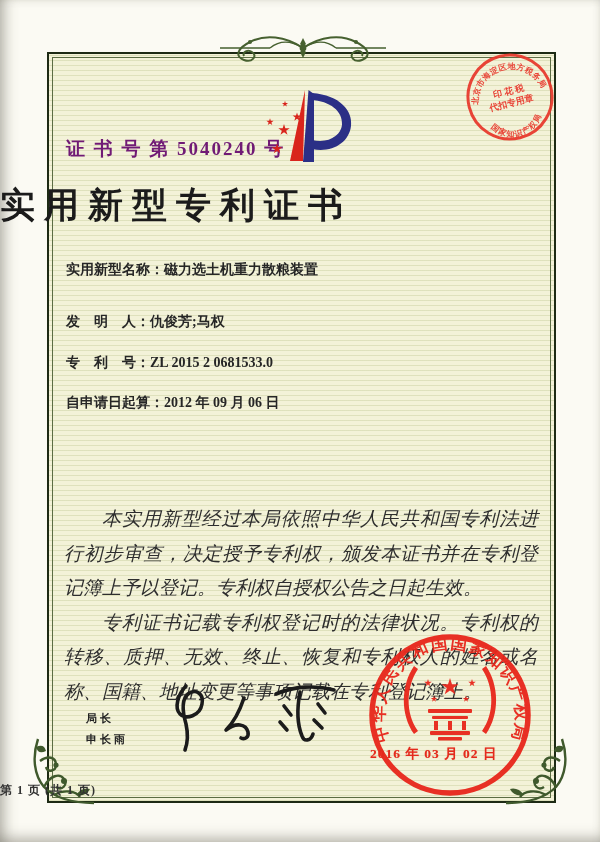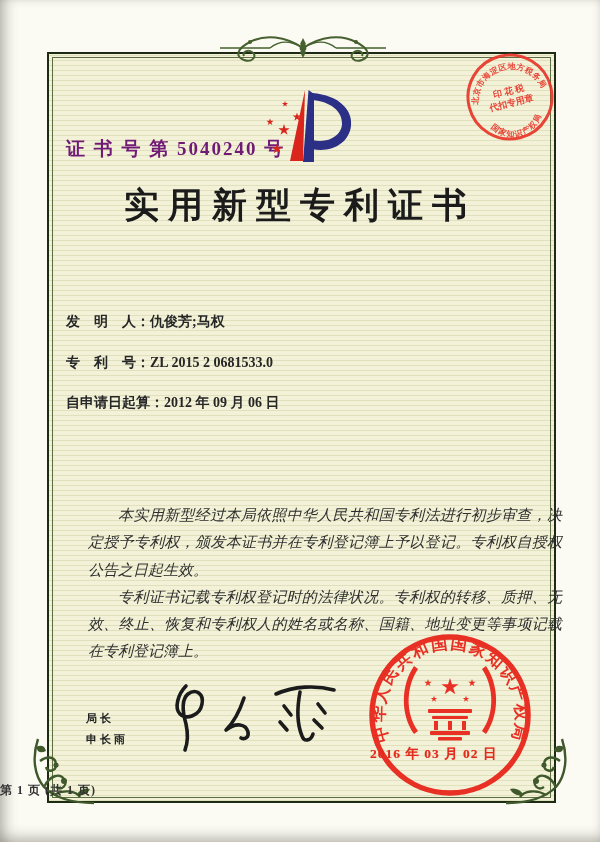--- a/index.html
+++ b/index.html
@@ -27,34 +27,34 @@
       transparent 1px, transparent 5px);
     box-sizing:border-box;
   }
   .ornament{position:absolute;pointer-events:none;}
   .cert-no{
     position:absolute;left:66px;top:136px;
     font-size:19px;font-weight:600;color:#701a75;letter-spacing:2px;
   }
   .logo{position:absolute;left:252px;top:84px;width:112px;height:96px;}
   .title{
-    position:absolute;left:0;top:182px;width:600px;text-align:center;
+    position:absolute;left:0;top:182px;width:600px;
     font-size:35px;font-weight:600;color:#1b1b1b;letter-spacing:9px;
   }
   .field{
     position:absolute;left:66px;width:460px;
     font-size:14px;font-weight:600;color:#262626;
     white-space:nowrap;
   }
   .field .val{font-weight:600;}
   .f0{top:261px}.f1{top:313px}.f2{top:354px}.f3{top:394px}.f4{top:437px}.f5{top:480px}
   .body-text{
     position:absolute;left:64px;top:502px;width:474px;
-    font-size:15px;line-height:1.82;color:#2e2e2e;
-    font-style:italic;text-align:justify;margin-left:24px;
+    font-size:19px;line-height:1.82;color:#2e2e2e;
+    font-style:italic;text-align:justify;
   }
   .body-text p{margin:0;text-indent:2em;}
   .signer{
     position:absolute;left:86px;top:708px;
     font-size:11px;font-weight:700;color:#222;letter-spacing:3px;
     font-style:normal;line-height:1.95;
   }
   .signature{position:absolute;left:148px;top:672px;width:210px;height:86px;}
   .seal-big{position:absolute;left:360px;top:625px;width:180px;height:180px;opacity:.95;}
   .seal-date{
@@ -132,20 +132,23 @@
       <path transform="translate(32,46) scale(6)" d="M0,-1 L0.22,-0.31 0.95,-0.31 0.36,0.12 0.59,0.81 0,0.38 -0.59,0.81 -0.36,0.12 -0.95,-0.31 -0.22,-0.31 Z"></path>
       <path transform="translate(25,65) scale(5.4)" d="M0,-1 L0.22,-0.31 0.95,-0.31 0.36,0.12 0.59,0.81 0,0.38 -0.59,0.81 -0.36,0.12 -0.95,-0.31 -0.22,-0.31 Z"></path>
     </g>
     <polygon points="53,6 38,77 51,77" fill="#d9251c"></polygon>
     <polygon points="56.5,6 51,78 62,78 62,10" fill="#2b2f86"></polygon>
     <path d="M60,9 C88,11 101,27 99,42 C97,59 80,69 60,65 L60,56 C77,60 89,51 90,41 C91,27 78,17 59,16 Z" fill="#2b2f86"></path>
   </svg>
 
   <div class="title">实用新型专利证书</div>
 
+  <div class="field f0">
+    <span>实用新型名称：</span><span class="val">磁力选土机重力散粮装置</span>
+  </div>
   <div class="field f1">
     <span>发　明　人：</span><span class="val">仇俊芳;马权</span>
   </div>
   <div class="field f2">
     <span>专　利　号：</span><span class="val">ZL 2015 2 0681533.0</span>
   </div>
   <div class="field f3">
     <span>自申请日起算：</span><span class="val">2012 年 09 月 06 日</span>
   </div>
 

